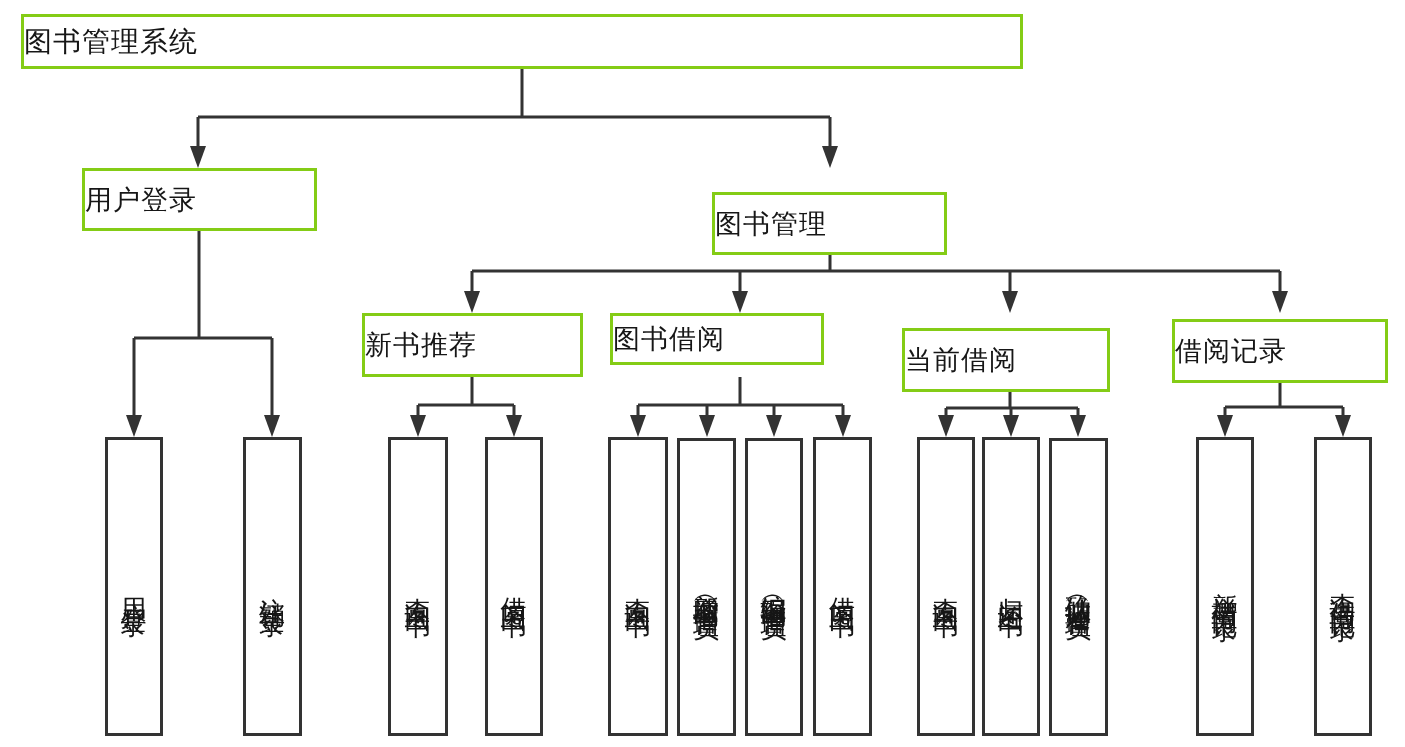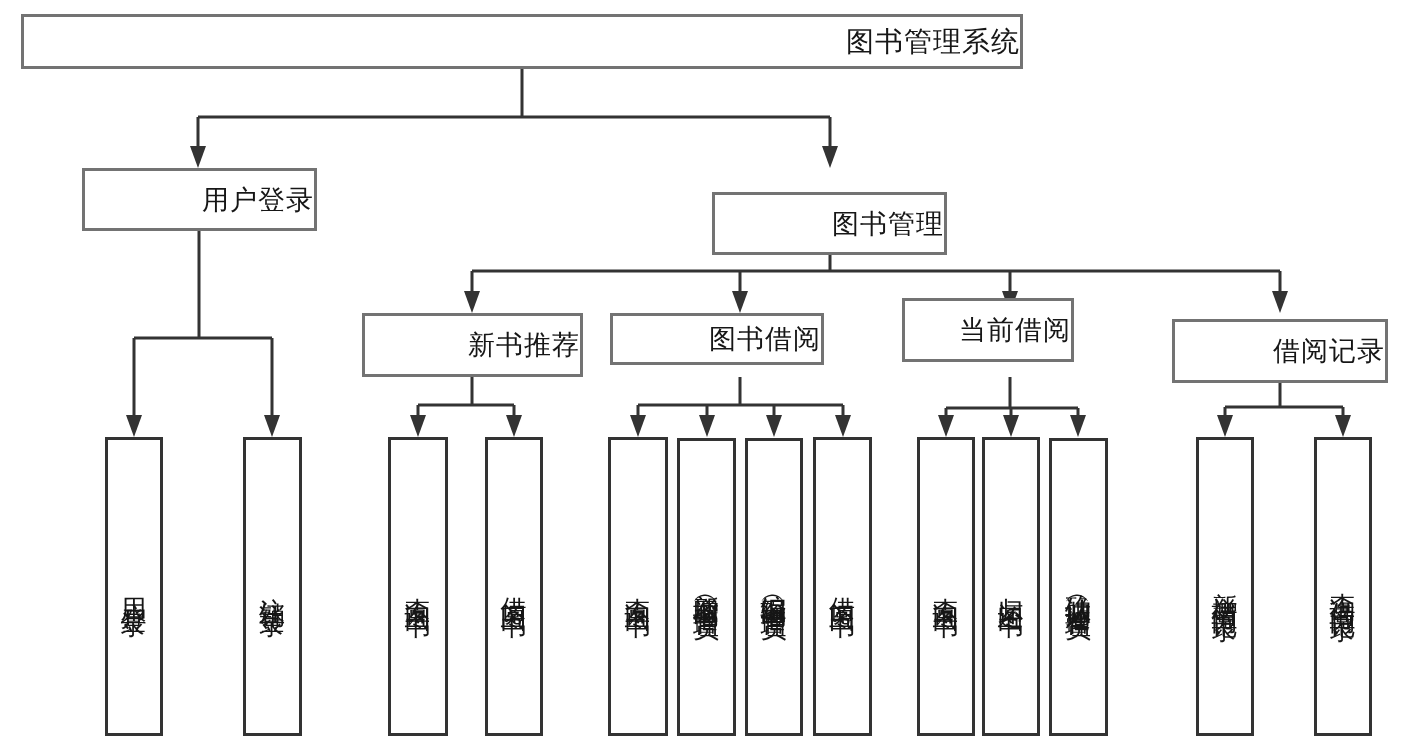--- a/index.html
+++ b/index.html
@@ -17,25 +17,25 @@
   }
   .connectors {
     position: absolute;
     left: 0;
     top: 0;
     pointer-events: none;
   }
   .box {
     position: absolute;
     box-sizing: border-box;
-    border: 3px solid #737373;
+    border: 3px solid #84cc16;
     background: #ffffff;
     display: flex;
     align-items: center;
-    justify-content: flex-end;
+    justify-content: flex-start;
     color: #161616;
     font-size: 27px;
     letter-spacing: 1px;
     white-space: nowrap;
   }
   .box.root {
     font-size: 28px;
   }
   .leaf {
     position: absolute;
@@ -118,27 +118,27 @@
     <span>图书管理系统</span>
   </div>
 
   <div class="box" style="left:82px; top:168px; width:235px; height:63px;">
     <span>用户登录</span>
   </div>
   <div class="box" style="left:712px; top:168px; width:235px; height:63px;margin-top:24px;">
     <span>图书管理</span>
   </div>
 
-  <div class="box" style="left:362px; top:313px; width:221px; height:64px;padding-left:33px;">
+  <div class="box" style="left:362px; top:313px; width:221px; height:64px;">
     <span>新书推荐</span>
   </div>
   <div class="box" style="left:610px; top:313px; width:214px; height:52px;">
     <span>图书借阅</span>
   </div>
-  <div class="box" style="left:902px; top:298px; width:172px; height:64px;">
+  <div class="box" style="left:902px; top:328px; width:208px; height:64px;">
     <span>当前借阅</span>
   </div>
   <div class="box" style="left:1172px; top:313px; width:216px; height:64px;margin-top:6px;">
     <span>借阅记录</span>
   </div>
 
   <div class="leaf" style="left:105px; top:437px; width:58px; height:299px;">
     <span class="vtext">用户登录</span>
   </div>
   <div class="leaf" style="left:243px; top:437px; width:59px; height:299px;">

